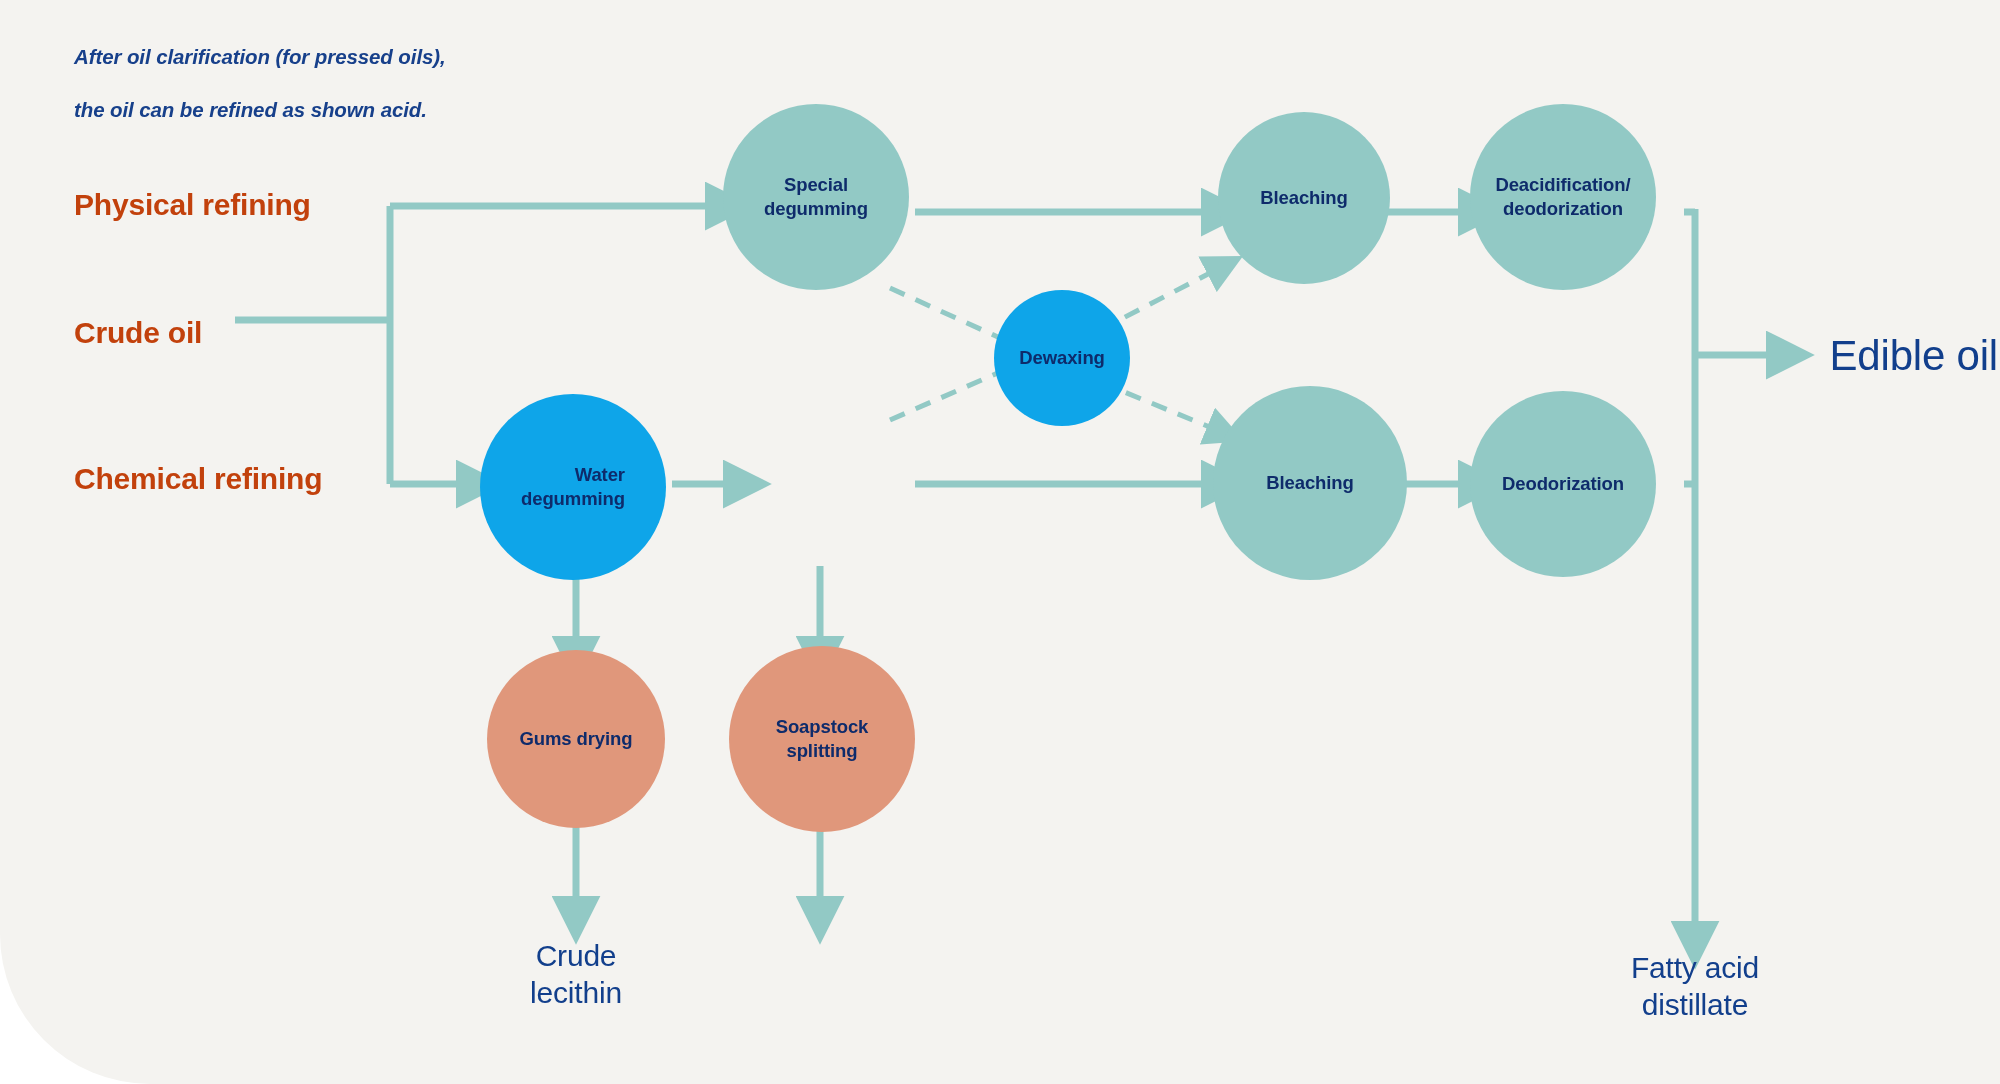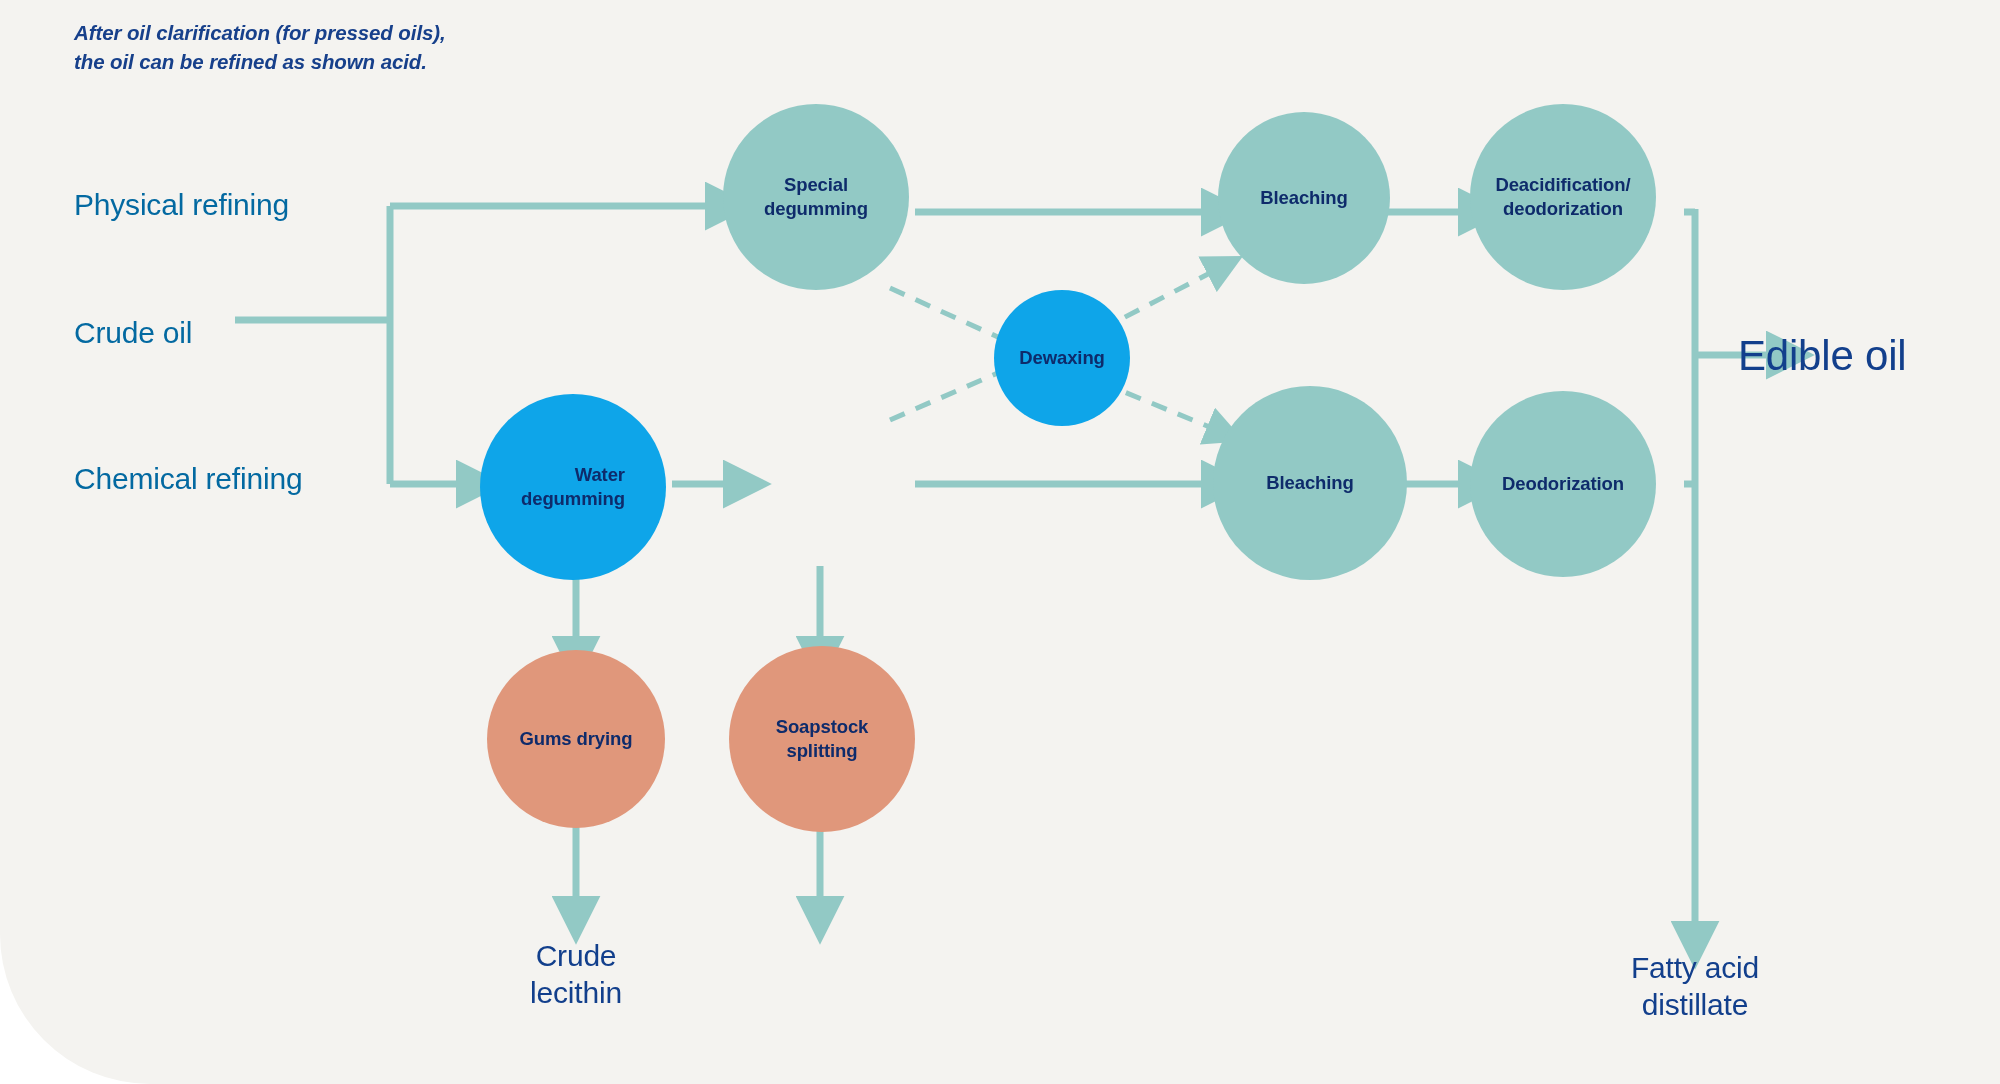--- a/index.html
+++ b/index.html
@@ -32,27 +32,27 @@
     position:absolute;
     left:74px; top:18px;
     width:560px;
     font-size:20.5px;
     font-style:italic;
     font-weight:700;
     line-height:1.42;
     color:#17408B;
     letter-spacing:-0.1px;
   }
-  .caption span{display:block;}
+  .caption span{display:block;margin-top:24px;}
   
   .side-label{
     position:absolute;
-    color:#0369a1;
+    color:#c2410c;
     font-size:30px;
-    font-weight:400;
+    font-weight:700;
     white-space:nowrap;
     letter-spacing:-0.2px;
   }
   
   .node{
     position:absolute;
     border-radius:50%;
     display:flex;
     align-items:center;
     justify-content:center;
@@ -190,17 +190,17 @@
   </div>
 
   <div class="node salmon" style="left:487px; top:650px; width:178px; height:178px;">
     <span class="node-label">Gums drying</span>
   </div>
 
   <div class="out-label out-small" style="left:446px; top:938px; width:260px;">Crude
 lecithin</div>
 
 
-  <div class="out-label out-big" style="left:1738px; top:330px; width:220px; text-align:left;">Edible oil</div>
+  <div class="out-label out-big" style="left:1778px; top:330px; width:220px; text-align:right;">Edible oil</div>
 
   <div class="out-label out-small" style="left:1565px; top:938px; width:260px;margin-top:12px;">Fatty acid
 distillate</div>
 </div>
 
 </body></html>

